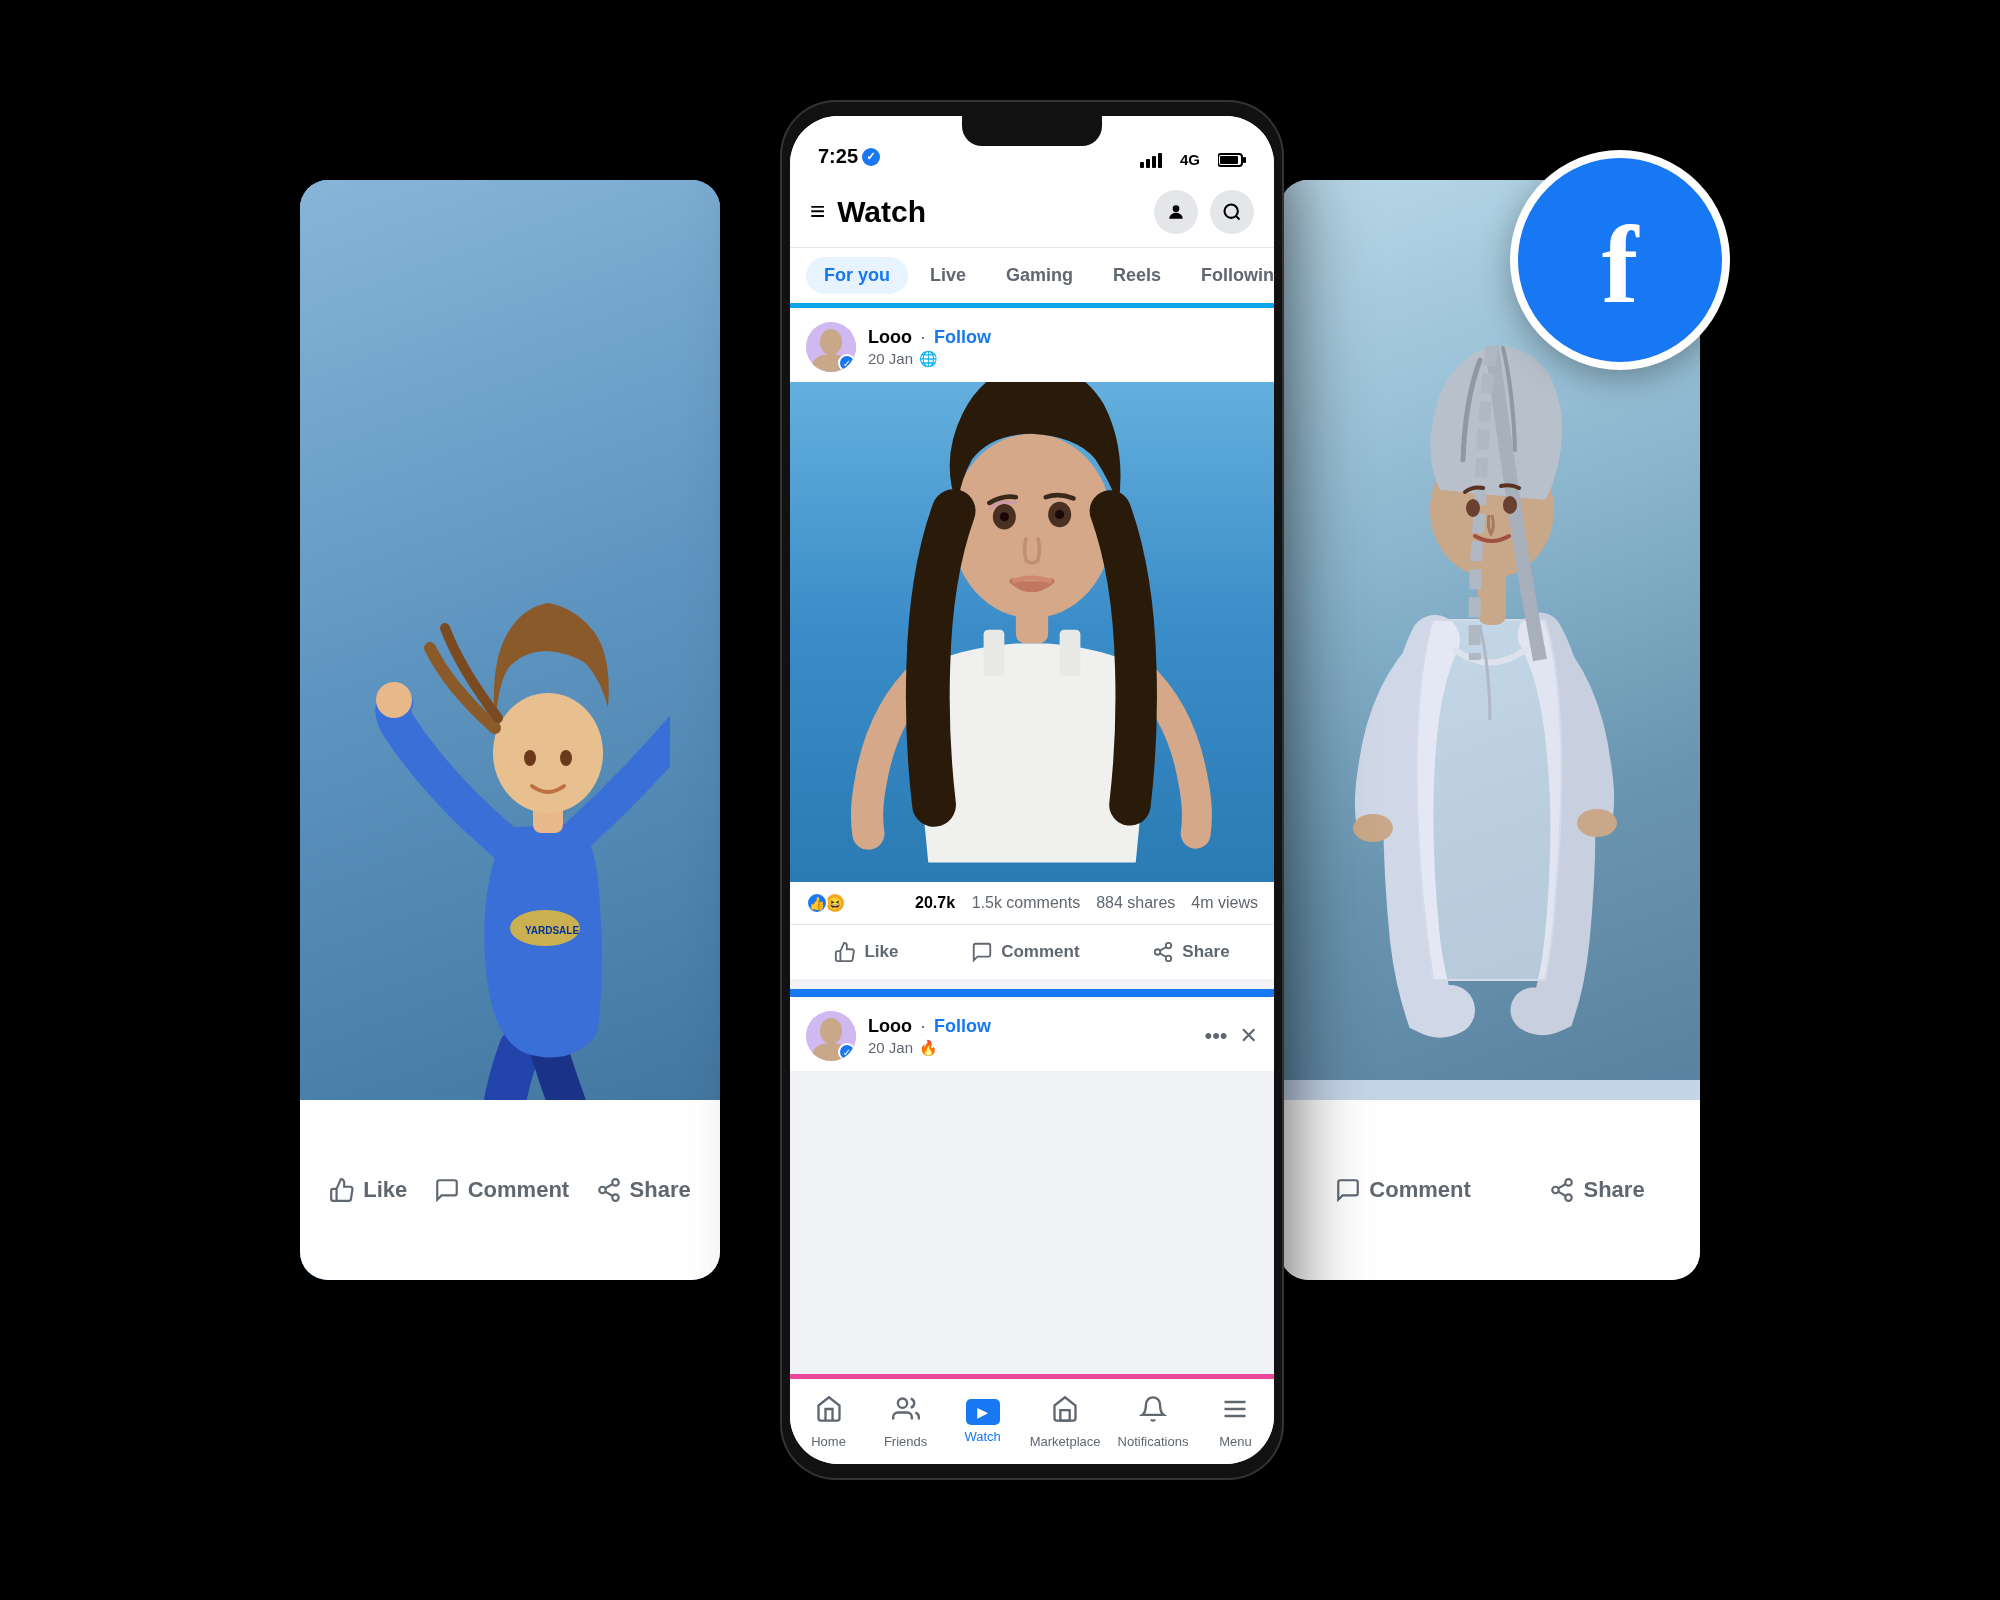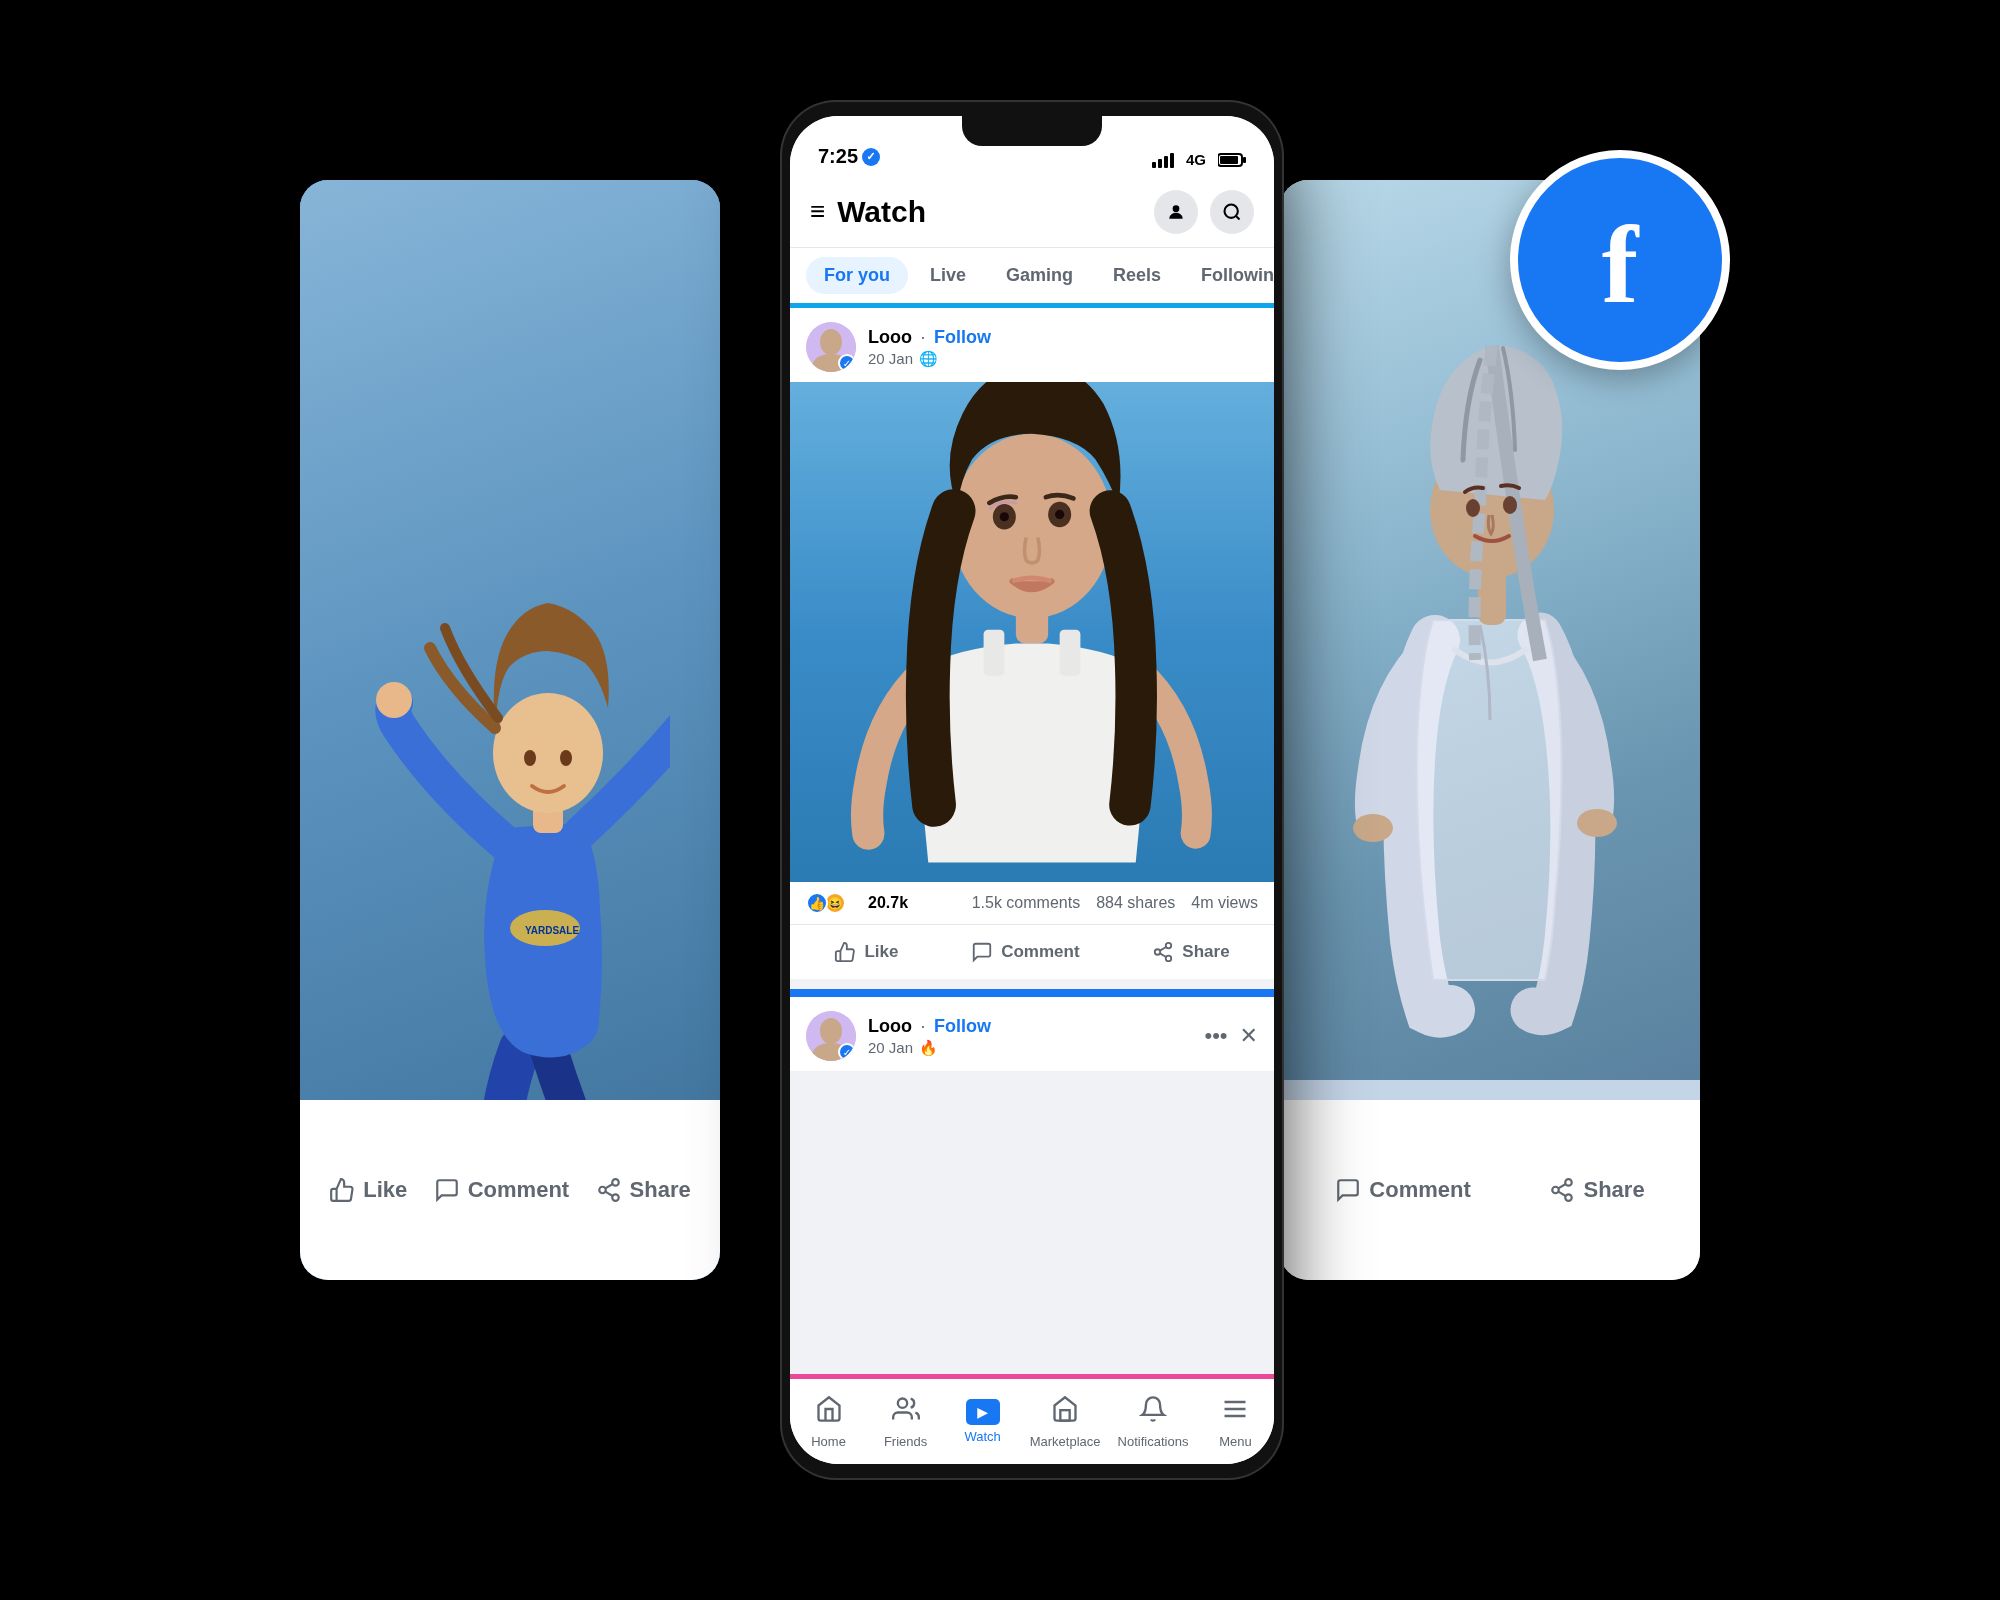--- a/index.html
+++ b/index.html
@@ -158,21 +158,21 @@
       display: flex;
       align-items: center;
       justify-content: center;
       color: #fff;
       font-size: 11px;
     }
 
     .status-icons {
       display: flex;
       align-items: center;
-      gap: 12px;
+      gap: 18px;
       font-size: 16px;
       color: #000;
     }
 
     
     .app-header {
       height: 72px;
       background: #fff;
       display: flex;
       align-items: center;
@@ -360,20 +360,21 @@
       justify-content: center;
       font-size: 13px;
     }
 
     .reaction-icon:first-child { background: #1877f2; margin-right: -4px; z-index: 2; }
     .reaction-icon:last-child { background: #f5a623; z-index: 1; }
 
     .stats-count {
       font-weight: 600;
       color: #000;
+      margin-left: 47px;
     }
 
     .post-actions {
       display: flex;
       align-items: center;
       padding: 6px 8px;
       border-top: 1px solid #e4e6ea;
       justify-content: space-around;
     }
 

